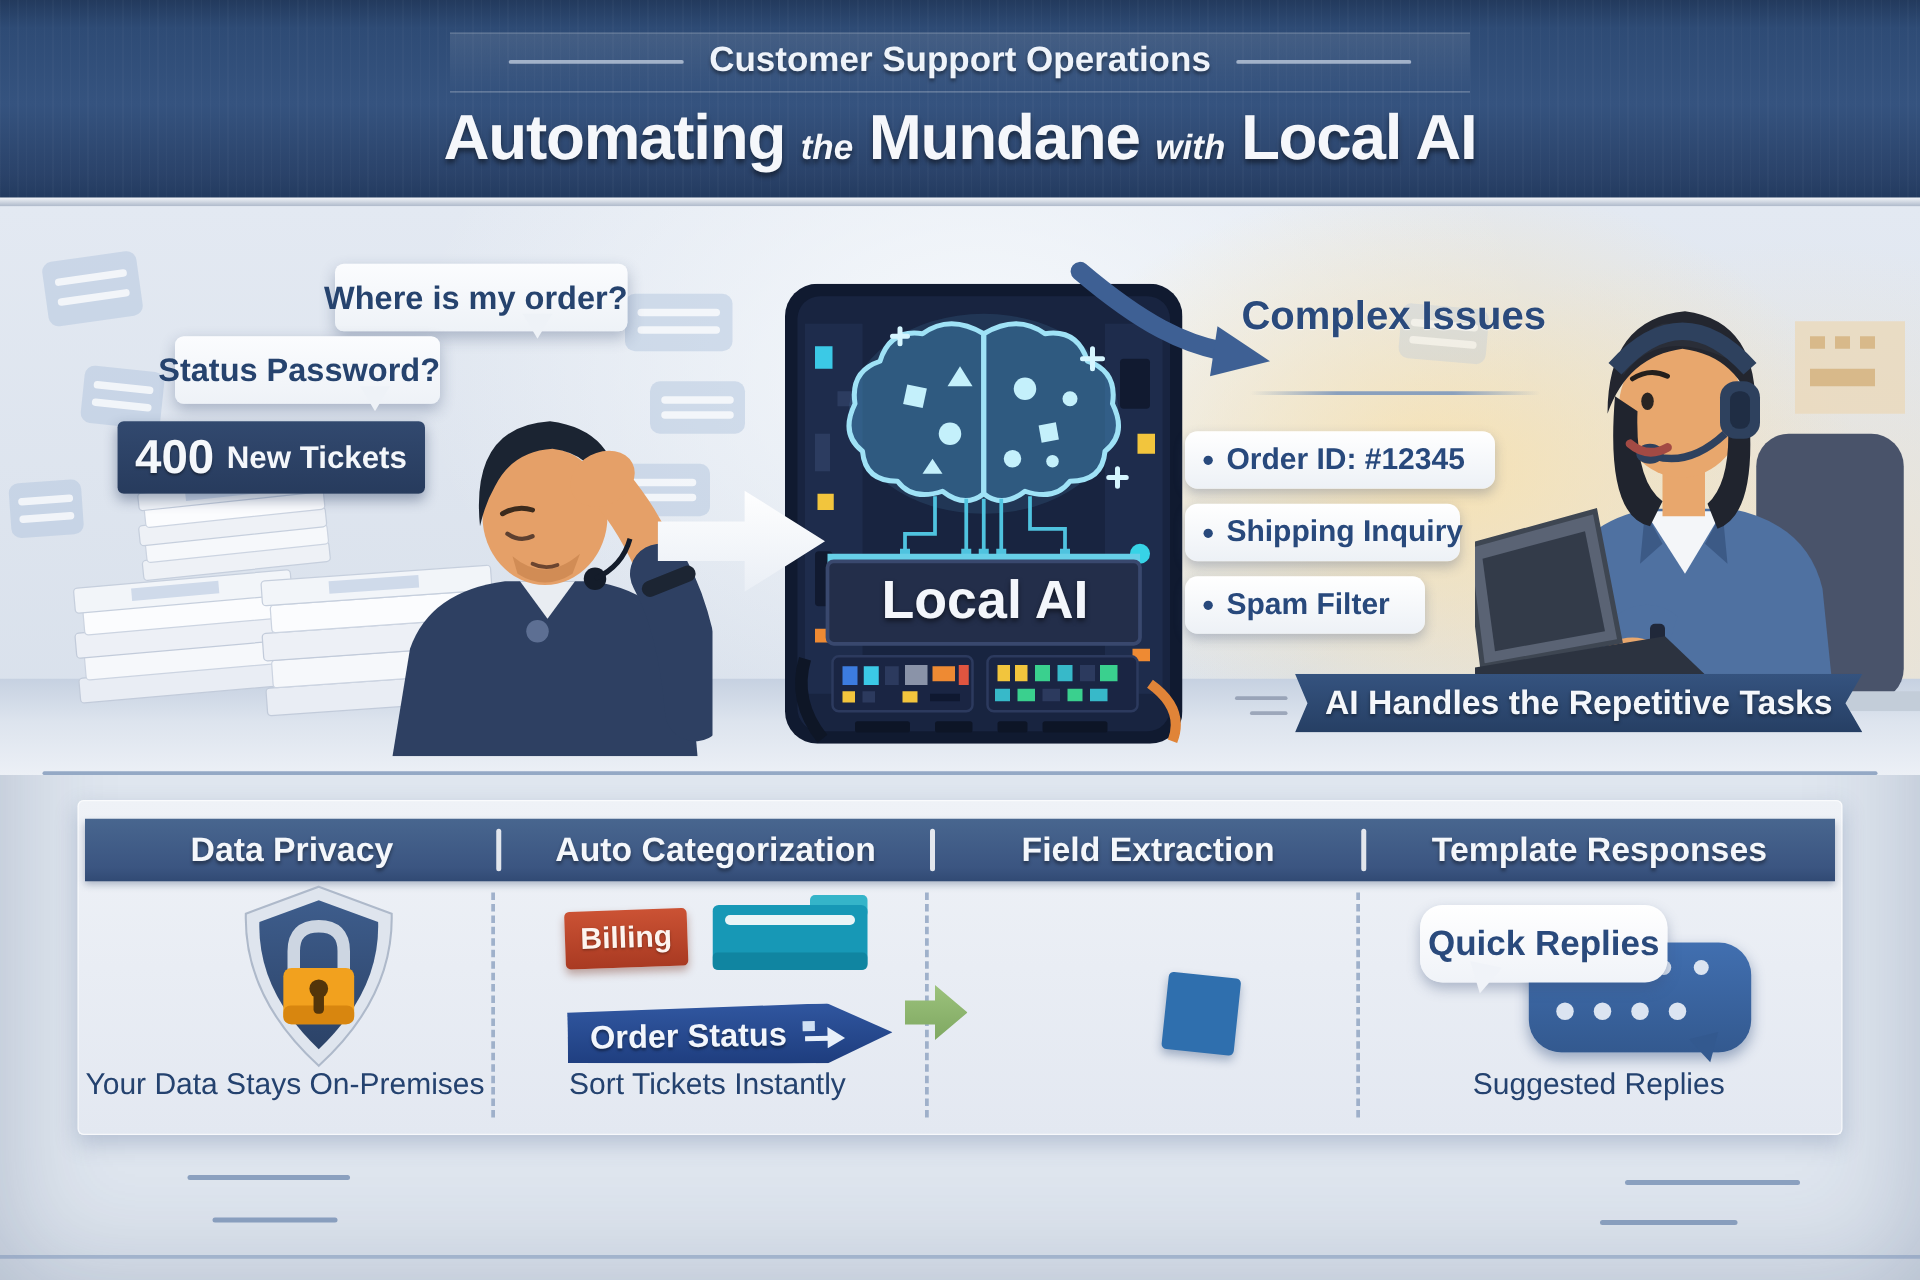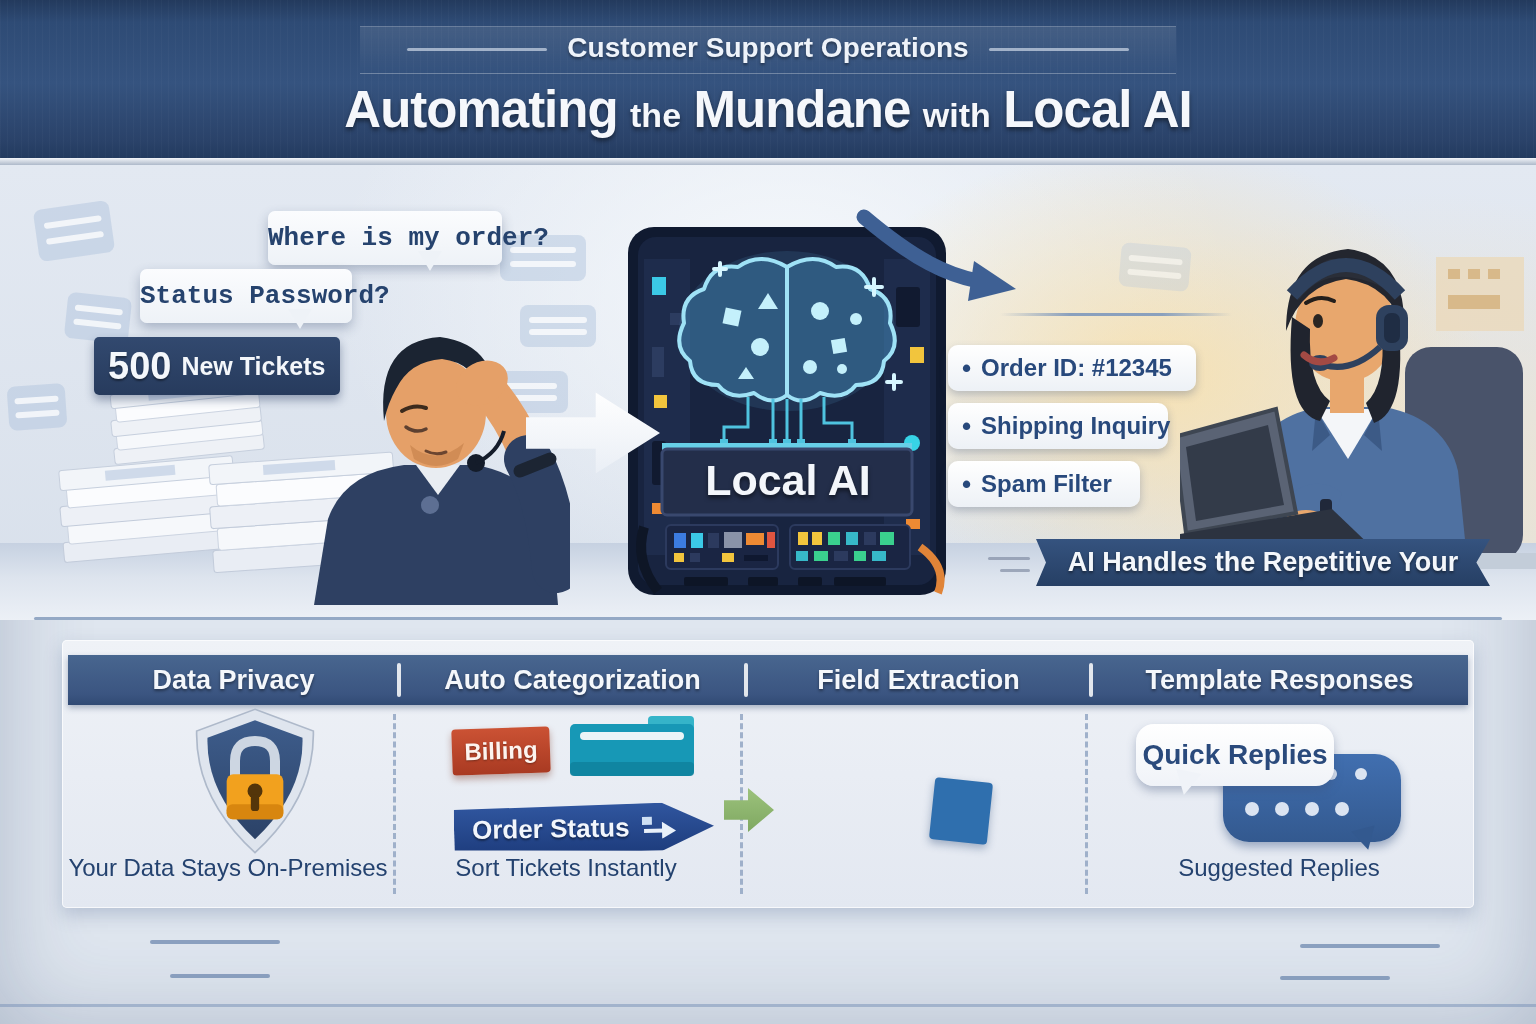--- a/index.html
+++ b/index.html
@@ -14,38 +14,38 @@
   .kicker-panel{position:absolute;left:360px;right:360px;top:26px;height:46px;
     background:linear-gradient(180deg,rgba(255,255,255,.10),rgba(255,255,255,0));
     border-top:1px solid rgba(255,255,255,.28);border-bottom:1px solid rgba(255,255,255,.22);}
   .kicker-row{position:absolute;top:32px;width:100%;text-align:center;color:#eef3fa;
     font-size:28px;font-weight:bold;text-shadow:0 2px 3px rgba(0,0,0,.4);white-space:nowrap;}
   .kicker-line{display:inline-block;width:140px;height:3px;background:#c4d0e2;opacity:.75;
     vertical-align:middle;margin:0 20px;border-radius:2px;}
   .title-row{position:absolute;top:80px;width:100%;text-align:center;color:#f5f7fb;
     font-weight:bold;text-shadow:0 3px 4px rgba(0,0,0,.45);white-space:nowrap;}
   .title-lg{font-size:51px;letter-spacing:-1px;}
-  .title-sm{font-size:34px;margin:0 8px;}
+  .title-sm{font-size:28px;margin:0 8px;font-style:italic;}
   .header-rule{position:absolute;top:158px;left:0;right:0;height:7px;
     background:linear-gradient(180deg,#f2f5f9,#aeb9ca);}
   
   .scene{position:absolute;top:165px;left:0;right:0;height:455px;
     background:
       radial-gradient(480px 330px at 1150px 210px, rgba(250,225,170,.85), rgba(250,225,170,0) 70%),
       radial-gradient(560px 420px at 1430px 330px, rgba(240,228,205,.9), rgba(240,228,205,0) 72%),
       radial-gradient(600px 420px at 780px 120px, rgba(246,249,252,.95), rgba(246,249,252,0) 75%),
       linear-gradient(180deg,#e3e9f2 0%,#d8e0eb 100%);}
   .scene-desk{position:absolute;left:0;right:0;top:378px;height:77px;z-index:1;
     background:linear-gradient(180deg,#c6d1e1 0%,#dde4ee 45%,#ecf0f6 100%);}
   .deco{position:absolute;background:rgba(173,192,220,.45);border-radius:8px;z-index:0;}
   .deco .dl{position:absolute;left:12%;right:12%;height:6px;background:rgba(255,255,255,.75);border-radius:3px;}
   
   .bubble{position:absolute;z-index:4;background:linear-gradient(180deg,#fbfcfe,#eef2f7);
     border-radius:7px;box-shadow:0 5px 12px rgba(40,60,100,.3);color:#26436e;font-weight:bold;
-    display:flex;align-items:center;justify-content:flex-start;white-space:nowrap;font-family:Liberation Mono, monospace;}
+    display:flex;align-items:center;justify-content:flex-end;white-space:nowrap;}
   .bubble:after{content:"";position:absolute;bottom:-18px;border:12px solid transparent;
     border-top:20px solid #eef2f7;}
   .bubble-order{left:268px;top:46px;width:234px;height:54px;font-size:26px;}
   .bubble-order:after{left:64%;}
   .bubble-password{left:140px;top:104px;width:212px;height:54px;font-size:26px;}
   .bubble-password:after{left:70%;}
   .ticket-badge{position:absolute;left:94px;top:172px;width:232px;height:58px;z-index:4;
     background:linear-gradient(180deg,#32496f,#273b5d);border-radius:5px;
     box-shadow:0 5px 10px rgba(30,50,90,.4);display:flex;align-items:center;padding-left:14px;
     color:#f4f7fb;}
@@ -204,21 +204,21 @@
 
     <div class="scene-desk"></div>
 
     <div class="bubble bubble-order">
       <span>Where is my order?</span>
     </div>
     <div class="bubble bubble-password">
       <span>Status Password?</span>
     </div>
     <div class="ticket-badge">
-      <span class="count">500</span>
+      <span class="count">400</span>
       <span class="lbl">New Tickets</span>
     </div>
 
     <svg class="stacks-svg" viewBox="0 0 346 200">
       <g>
         <g transform="translate(60,2) rotate(-6)">
           <rect x="0" y="54" width="150" height="16" rx="3" fill="#eef1f6" stroke="#c6cfdd"></rect>
           <rect x="4" y="40" width="146" height="16" rx="3" fill="#f6f8fb" stroke="#ccd4e1"></rect>
           <rect x="0" y="26" width="150" height="16" rx="3" fill="#eef1f6" stroke="#c6cfdd"></rect>
           <rect x="6" y="12" width="144" height="16" rx="3" fill="#fbfcfe" stroke="#ccd4e1"></rect>
@@ -366,20 +366,21 @@
     <div class="server-label">
       <span>Local AI</span>
     </div>
 
     <svg class="curved-arrow" viewBox="0 0 170 104">
       <path d="M8,8 C60,52 92,66 122,72" stroke="#3e6094" stroke-width="15" fill="none" stroke-linecap="round"></path>
       <path d="M118,52 L160,80 L112,92 Z" fill="#3e6094"></path>
     </svg>
 
     <div class="focus-heading">
+      <div class="focus-line2">Complex Issues</div>
     </div>
     <div class="focus-rule"></div>
 
     <div class="focus-pill pill-0">
       <span class="dot">•</span>
       <span>Order ID: #12345</span>
     </div>
     <div class="focus-pill pill-1">
       <span class="dot">•</span>
       <span>Shipping Inquiry</span>
@@ -419,21 +420,21 @@
       <ellipse cx="126" cy="324" rx="22" ry="13" fill="#e8a76d"></ellipse>
       <path d="M-6,238 L96,210 L116,314 L6,334 Z" fill="#5a6374" stroke="#3e4652" stroke-width="4"></path>
       <path d="M6,248 L88,226 L104,306 L16,322 Z" fill="#333b49"></path>
       <path d="M-6,336 L152,310 L198,354 L-6,366 Z" fill="#2c3340"></path>
       <rect x="-6" y="354" width="362" height="16" fill="#c3cdd9"></rect>
     </svg>
 
     <div class="speed-line" style="left:988px;top:392px;width:42px;"></div>
     <div class="speed-line" style="left:1000px;top:404px;width:30px;"></div>
     <div class="ribbon">
-      <span>AI Handles the Repetitive Your</span>
+      <span>AI Handles the Repetitive Tasks</span>
     </div>
   </div>
 
   <div class="mid-rule"></div>
 
   <div class="features">
     <div class="features-head">
       <div class="fh-cell" style="left:0;width:331px;">Data Privacy</div>
       <div class="fh-cell" style="left:331px;width:347px;">Auto Categorization</div>
       <div class="fh-cell" style="left:678px;width:345px;">Field Extraction</div>

